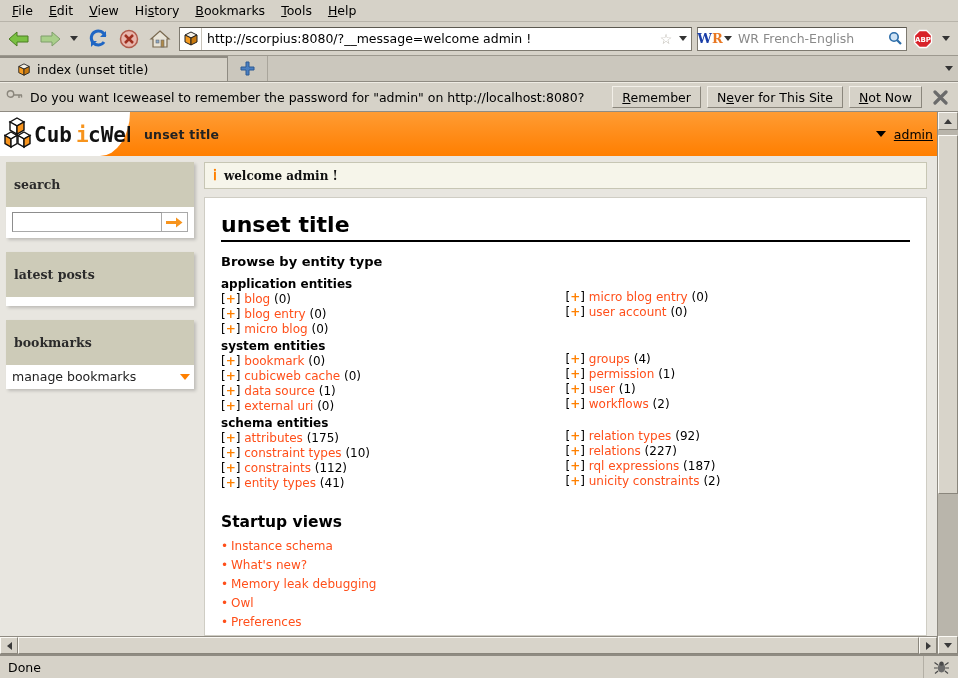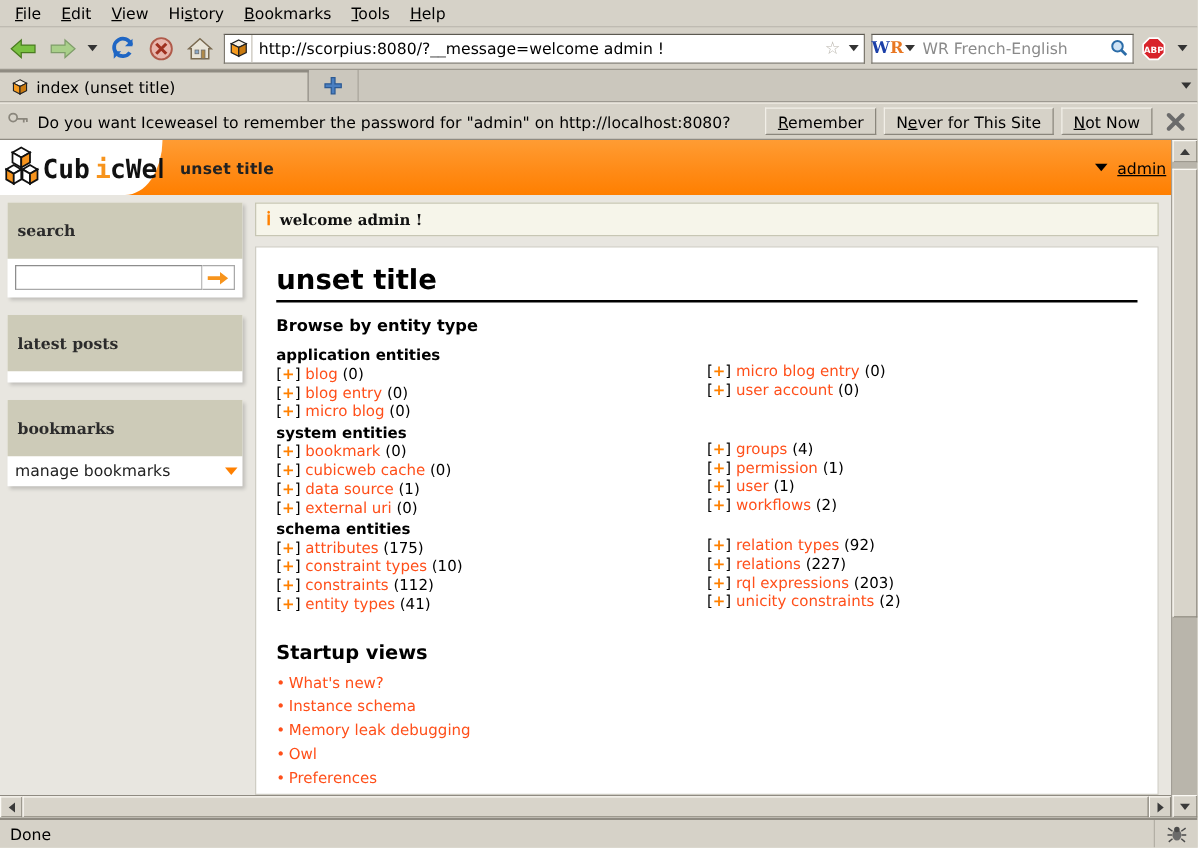--- a/index.html
+++ b/index.html
@@ -53,22 +53,22 @@
   .srch-input { flex:1; font-size:12.5px; color:#8a8a8a; padding-left:4px; white-space:nowrap; overflow:hidden;}
   .srch-mag { width:22px; flex:0 0 auto; display:flex; align-items:center; justify-content:center;}
   .abp { width:26px; display:flex; align-items:center; justify-content:center; flex:0 0 auto;}
 
   
   .tabbar {
     height:26px; display:flex; align-items:stretch;
     background:#cbc7bd; border-bottom:1px solid #8f8b82;
   }
   .tab {
-    width:247px; display:flex; align-items:center; gap:6px;
-    padding:0 9px; background:#d6d2c8;
+    width:228px; display:flex; align-items:center; gap:6px;
+    padding:0 17px; background:#d6d2c8;
     border-right:1px solid #8f8b82;
     border-top:2px solid #8f8b82;
     font-size:12.5px;
   }
   .newtab { width:40px; display:flex; align-items:center; justify-content:center; border-right:1px solid #a9a59b; }
   .tabspace { flex:1; }
   .tablist { width:18px; display:flex; align-items:center; justify-content:center; }
 
   
   .notifbar {
@@ -438,29 +438,29 @@
                       <div class="grouplabel">schema entities</div>
                       <div class="etrow"><span class="brk">[<span class="plus">+</span>]</span> <a href="#">attributes</a> <span class="cnt">(175)</span></div>
                       <div class="etrow"><span class="brk">[<span class="plus">+</span>]</span> <a href="#">constraint types</a> <span class="cnt">(10)</span></div>
                       <div class="etrow"><span class="brk">[<span class="plus">+</span>]</span> <a href="#">constraints</a> <span class="cnt">(112)</span></div>
                       <div class="etrow"><span class="brk">[<span class="plus">+</span>]</span> <a href="#">entity types</a> <span class="cnt">(41)</span></div>
                     </div>
                     <div class="etcol">
                       <div class="etspacer"></div>
                       <div class="etrow"><span class="brk">[<span class="plus">+</span>]</span> <a href="#">relation types</a> <span class="cnt">(92)</span></div>
                       <div class="etrow"><span class="brk">[<span class="plus">+</span>]</span> <a href="#">relations</a> <span class="cnt">(227)</span></div>
-                      <div class="etrow"><span class="brk">[<span class="plus">+</span>]</span> <a href="#">rql expressions</a> <span class="cnt">(203)</span></div>
+                      <div class="etrow"><span class="brk">[<span class="plus">+</span>]</span> <a href="#">rql expressions</a> <span class="cnt">(187)</span></div>
                       <div class="etrow"><span class="brk">[<span class="plus">+</span>]</span> <a href="#">unicity constraints</a> <span class="cnt">(2)</span></div>
                     </div>
                   </div>
                 </div>
               <h2 class="startup">Startup views</h2>
               <ul class="svlist" id="svlist">
+                  <li><a href="#">Instance schema</a></li>
                   <li><a href="#">What's new?</a></li>
-                  <li><a href="#">Instance schema</a></li>
                   <li><a href="#">Memory leak debugging</a></li>
                   <li><a href="#">Owl</a></li>
                   <li><a href="#">Preferences</a></li>
                 </ul>
             </div>
           </div>
 
         </div>
       </div>
 

